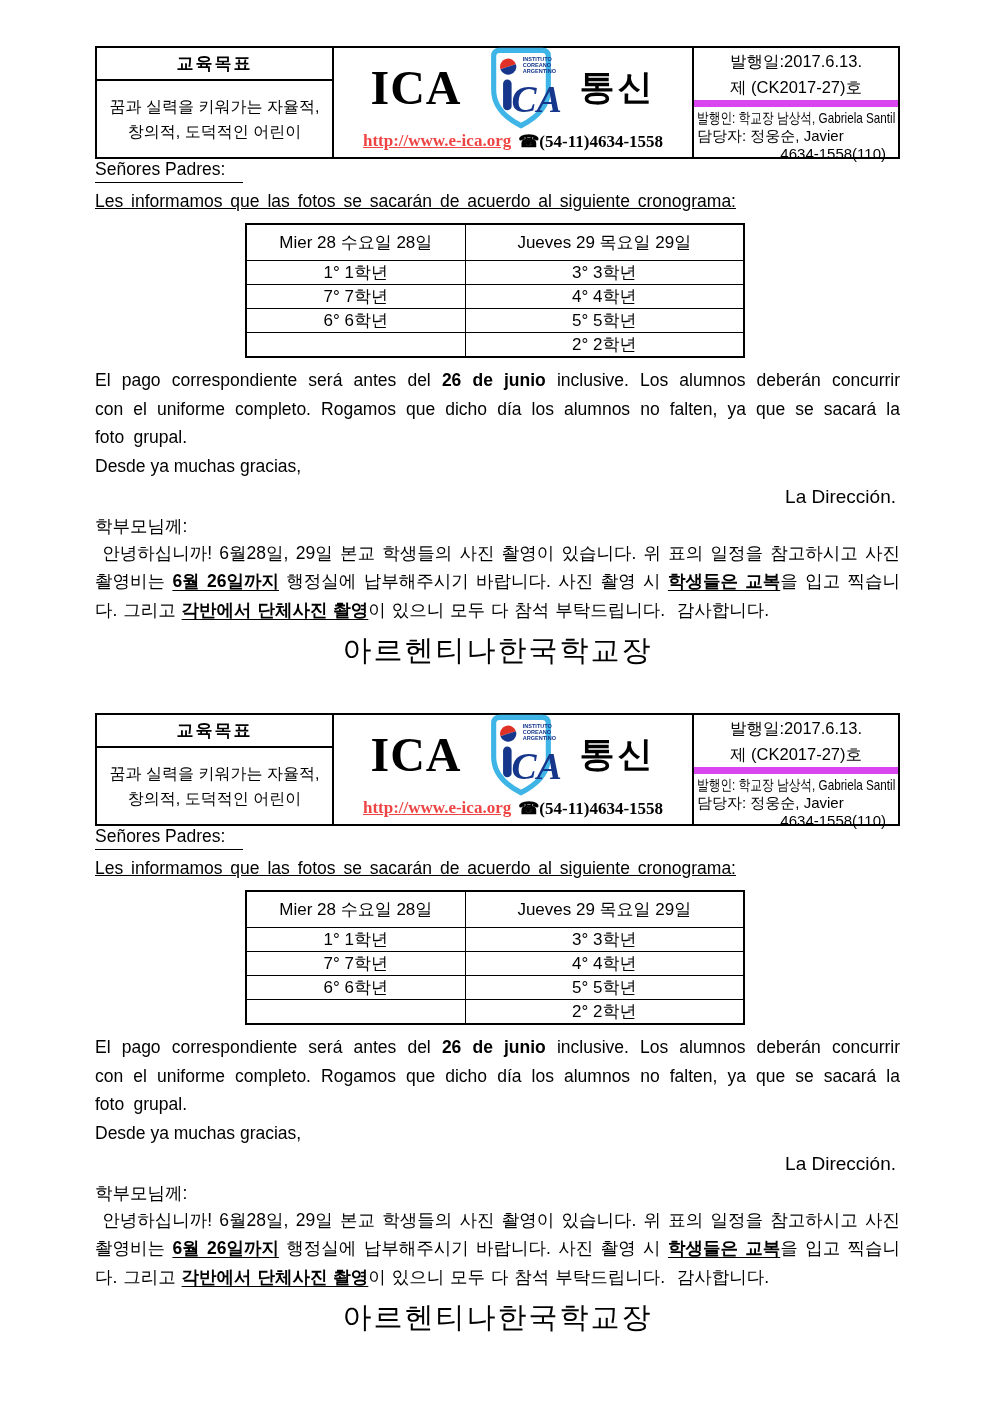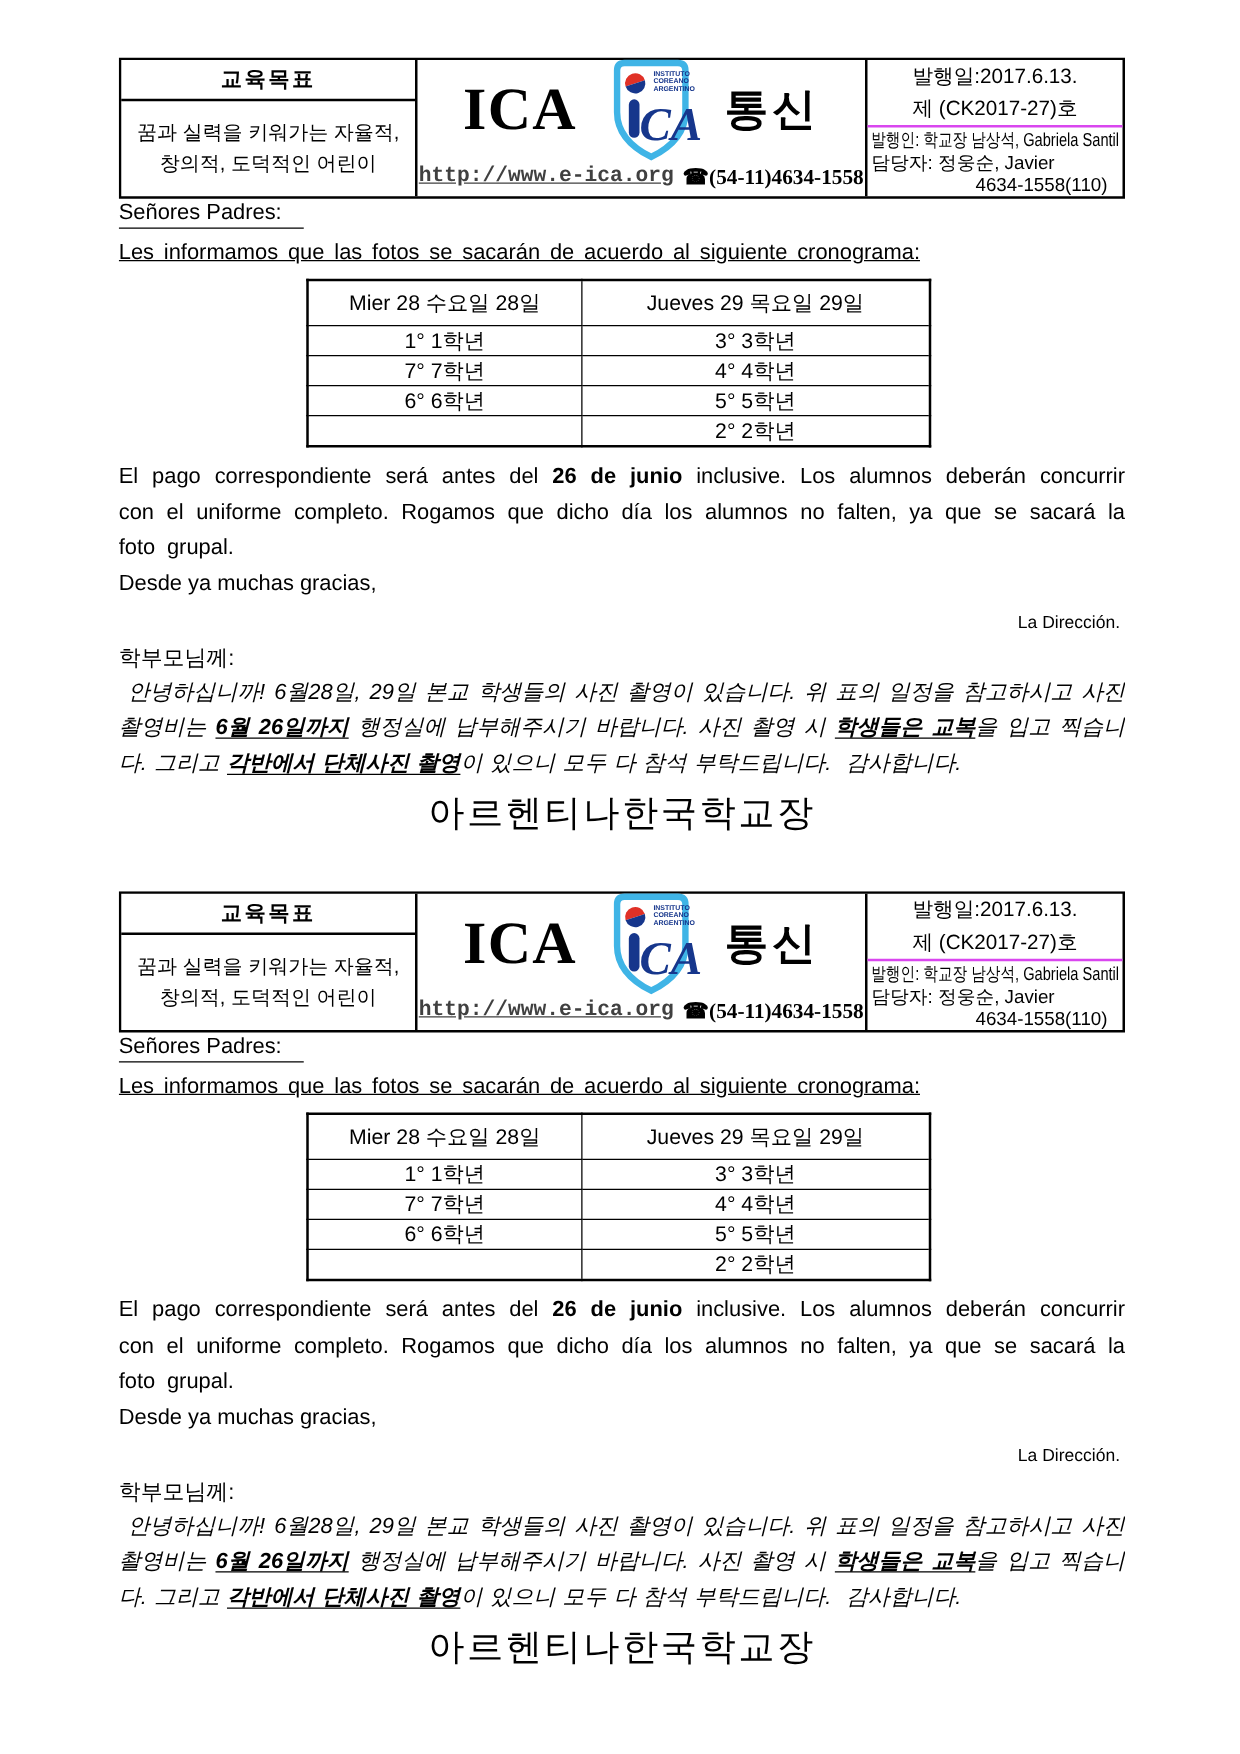--- a/index.html
+++ b/index.html
@@ -15,41 +15,41 @@
               font-weight:bold;font-size:17px;letter-spacing:2px;}
   .goal-body{flex:1;display:flex;align-items:center;justify-content:center;text-align:center;
              font-size:16px;line-height:25px;padding:2px 10px;}
   .hdr-col2{flex:1;border-right:2px solid #000;display:flex;flex-direction:column;align-items:center;box-sizing:border-box;}
   .brandrow{display:flex;align-items:center;justify-content:center;gap:18px;height:77px;margin-top:1px;}
   .brand-ica{font-family:"Liberation Serif","DejaVu Serif",serif;font-weight:bold;font-size:48px;letter-spacing:1px;}
   .brand-kr{font-weight:700;font-size:35px;letter-spacing:3px;}
   .logo-svg{width:82px;height:82px;display:block;}
   .urlrow{height:30px;display:flex;align-items:center;gap:7px;
           font-family:"Liberation Serif","DejaVu Serif",serif;font-weight:bold;font-size:17px;}
-  .link{color:#404040;text-decoration:underline;cursor:pointer;font-family:Liberation Mono, monospace;}
+  .link{color:#ef4444;text-decoration:underline;cursor:pointer;}
   .hdr-col3{width:204px;display:flex;flex-direction:column;box-sizing:border-box;}
-  .issue{height:56px;border-bottom:2px solid #d946ef;display:flex;flex-direction:column;
+  .issue{height:56px;border-bottom:7px solid #d946ef;display:flex;flex-direction:column;
          align-items:center;justify-content:center;font-size:16.5px;line-height:26px;}
   .staff{flex:1;font-size:15px;line-height:17.5px;padding:2px 2px 0 3px;}
   .squeeze{display:inline-block;transform:scaleX(.78);transform-origin:0 50%;white-space:nowrap;}
   .staff-phone{text-align:right;padding-right:10px;margin-top:1px;}
 
   
   .salutation{font-size:17.5px;}
   .salutation .inner{display:inline-block;border-bottom:1.5px solid #000;padding:0 18px 2px 0;}
   .intro{margin-top:8px;font-size:17.5px;word-spacing:3px;text-decoration:underline;}
   table.sched{border-collapse:collapse;border:2px solid #000;width:500px;margin:11px 4px 0 150px;flex:none;}
   table.sched td{border:1.5px solid #000;text-align:center;font-size:17px;padding:0;height:21px;}
   table.sched tr.hrow td{height:35px;font-size:17px;}
   .para{margin-top:8px;font-size:17.5px;line-height:28.5px;text-align:justify;word-spacing:4.5px;}
   .b{font-weight:bold;}
   .line{font-size:17.5px;line-height:28px;}
-  .sig{text-align:right;font-size:14px;line-height:28px;margin-top:3px;padding-right:4px;}
+  .sig{text-align:right;font-size:19px;line-height:28px;margin-top:3px;padding-right:4px;}
   .kr-sal{font-size:17.5px;line-height:26px;margin-top:2px;}
-  .kr-para{font-size:17.5px;line-height:28.5px;text-align:justify;word-spacing:1px;font-style:italic;}
+  .kr-para{font-size:17.5px;line-height:28.5px;text-align:justify;word-spacing:1px;}
   .bu{font-weight:bold;text-decoration:underline;text-underline-offset:3px;}
   .closing{margin-top:auto;margin-bottom:42px;text-align:center;font-size:29px;letter-spacing:2px;flex:none;}
 </style>
 </head>
 <body>
 
 <div class="page">
 
   <div class="section">
 

